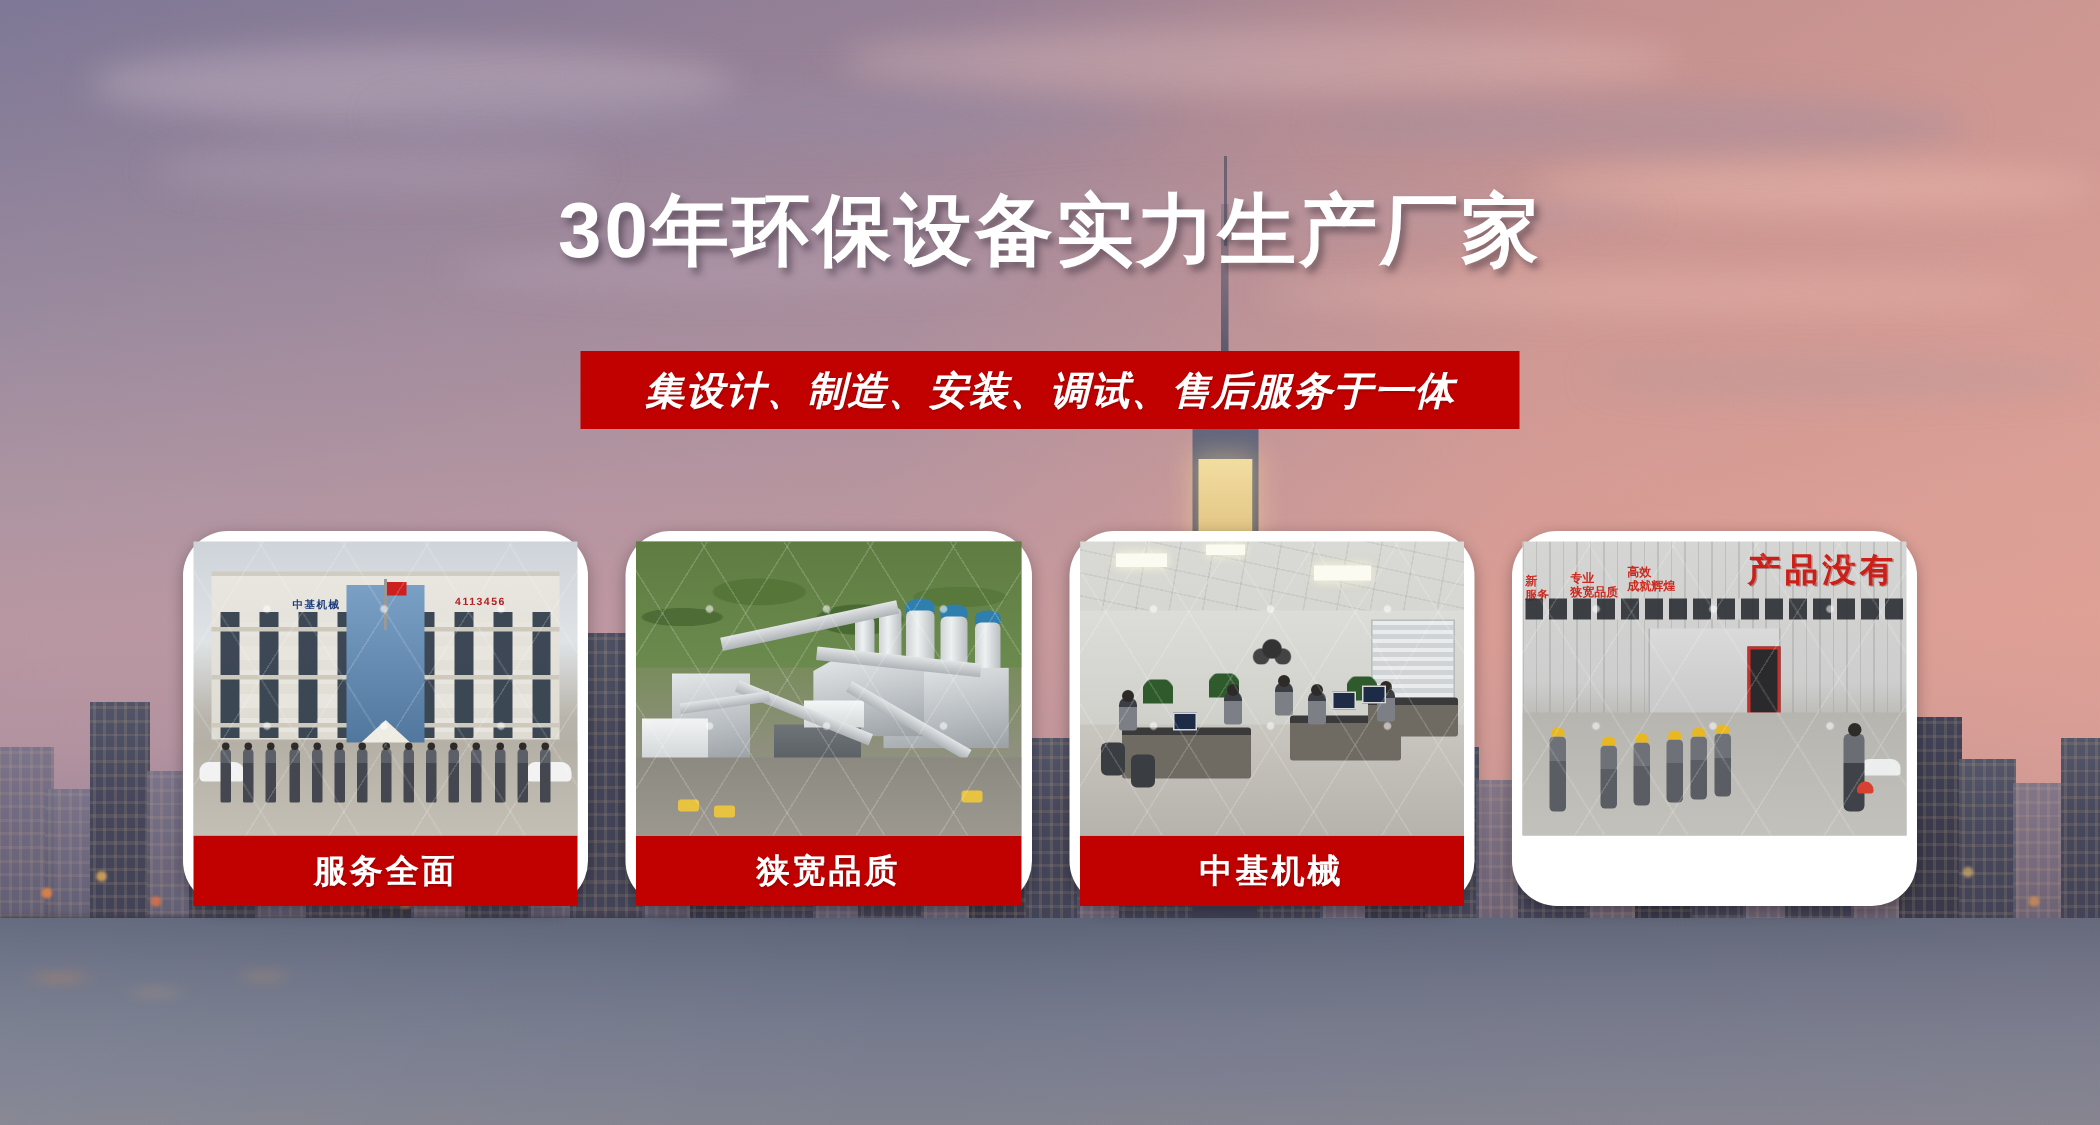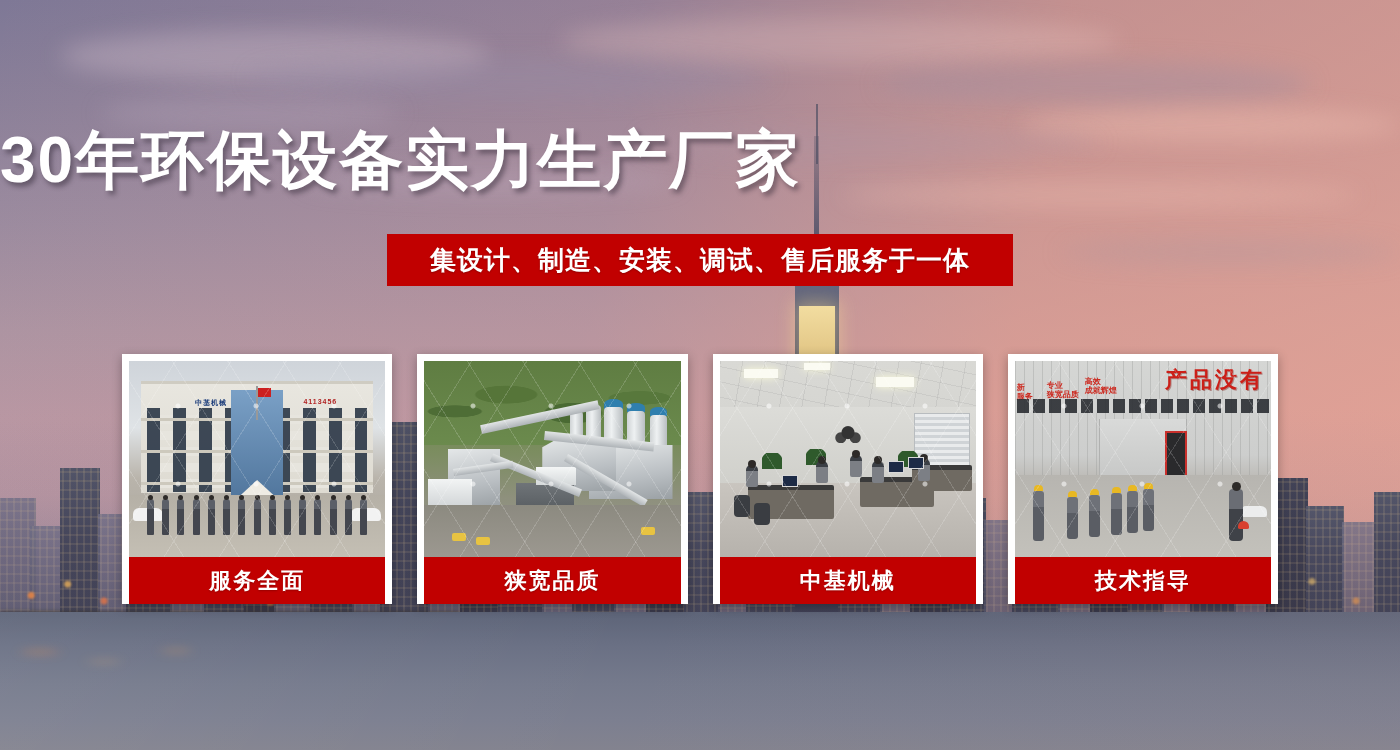--- a/index.html
+++ b/index.html
@@ -143,35 +143,36 @@
     background:
       radial-gradient(ellipse at 10% 20%, rgba(255,150,70,.30) 0 10px, transparent 26px),
       radial-gradient(ellipse at 26% 36%, rgba(255,190,110,.22) 0 9px, transparent 24px),
       radial-gradient(ellipse at 44% 18%, rgba(255,170,90,.18) 0 8px, transparent 22px);
     filter:blur(4px);
   }
 
   
   .headline{
     position:absolute; left:0; right:0; top:128px;
-    font-size:64px; line-height:1;
+    text-align:center;
+    font-size:52px; line-height:1;
     font-weight:bold;
     color:#ffffff;
     letter-spacing:2px;
     text-shadow:3px 4px 5px rgba(40,30,45,.45);
     white-space:nowrap;
   }
 
   
   .subbar{
     position:absolute; top:234px; left:50%;
     transform:translateX(-50%);
     width:626px; height:52px;
     background:#c10000;
-    display:flex; align-items:center; justify-content:center;
+    display:flex; align-items:center; justify-content:center;font-style:italic;
   }
   .subbar span{
     color:#fff;
     font-size:26px;
     font-weight:bold;
     letter-spacing:1px;
     white-space:nowrap;
     text-shadow:0 1px 2px rgba(0,0,0,.25);
   }
 
@@ -180,21 +181,21 @@
     position:absolute; top:354px; left:122px;
     width:1156px; height:250px;
     display:flex; gap:25px;
   }
   .card{
     position:relative;
     width:271px; height:250px;
     background:#ffffff;
     padding:7px 7px 0 7px;
     box-shadow:0 3px 10px rgba(0,0,0,.30);
-    display:flex; flex-direction:column;
+    display:flex; flex-direction:column;border-radius:30px;
   }
   .photo{
     position:relative;
     width:100%; height:196px;
     overflow:hidden;
     background:#8a8a8a;
   }
   .caption{
     height:47px;
     background:#c10000;
@@ -591,17 +592,16 @@
         <div class="w" style="left:18px;  bottom:16px; height:50px;"></div>
         <div class="w" style="left:52px;  bottom:18px;"></div>
         <div class="w" style="left:74px;  bottom:20px;"></div>
         <div class="w" style="left:96px;  bottom:22px;"></div>
         <div class="w" style="left:112px; bottom:24px;"></div>
         <div class="w" style="left:128px; bottom:26px;"></div>
         <div class="boss"></div>
         <div class="helmet"></div>
         <div class="mesh"></div>
       </div>
-      <div class="caption">技术指导</div>
     </div>
 
   </div>
 </div>
 
 </body></html>

